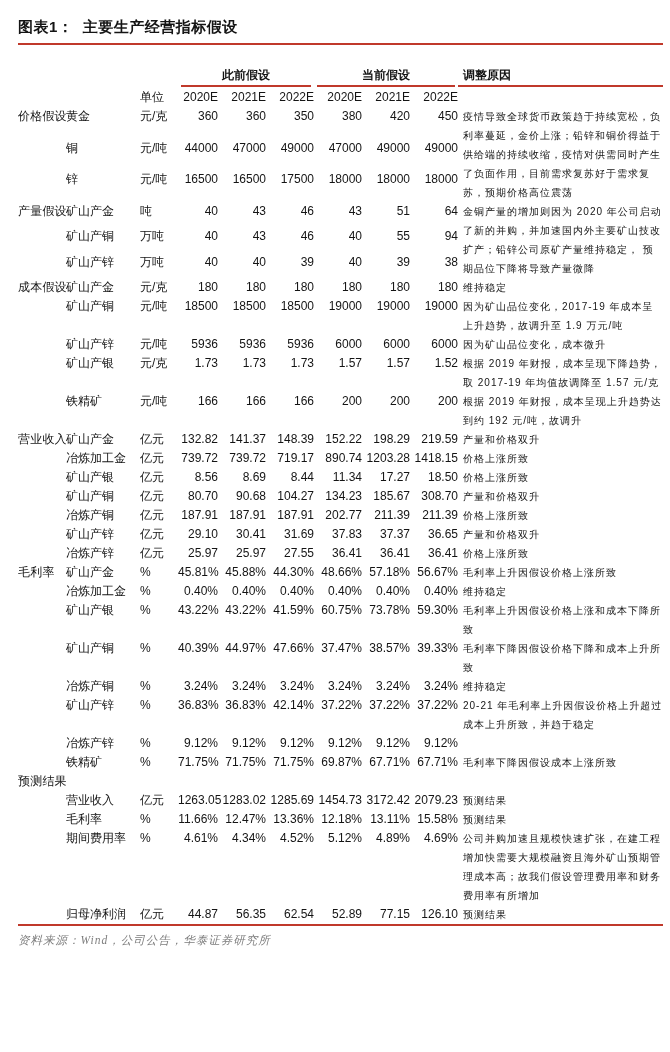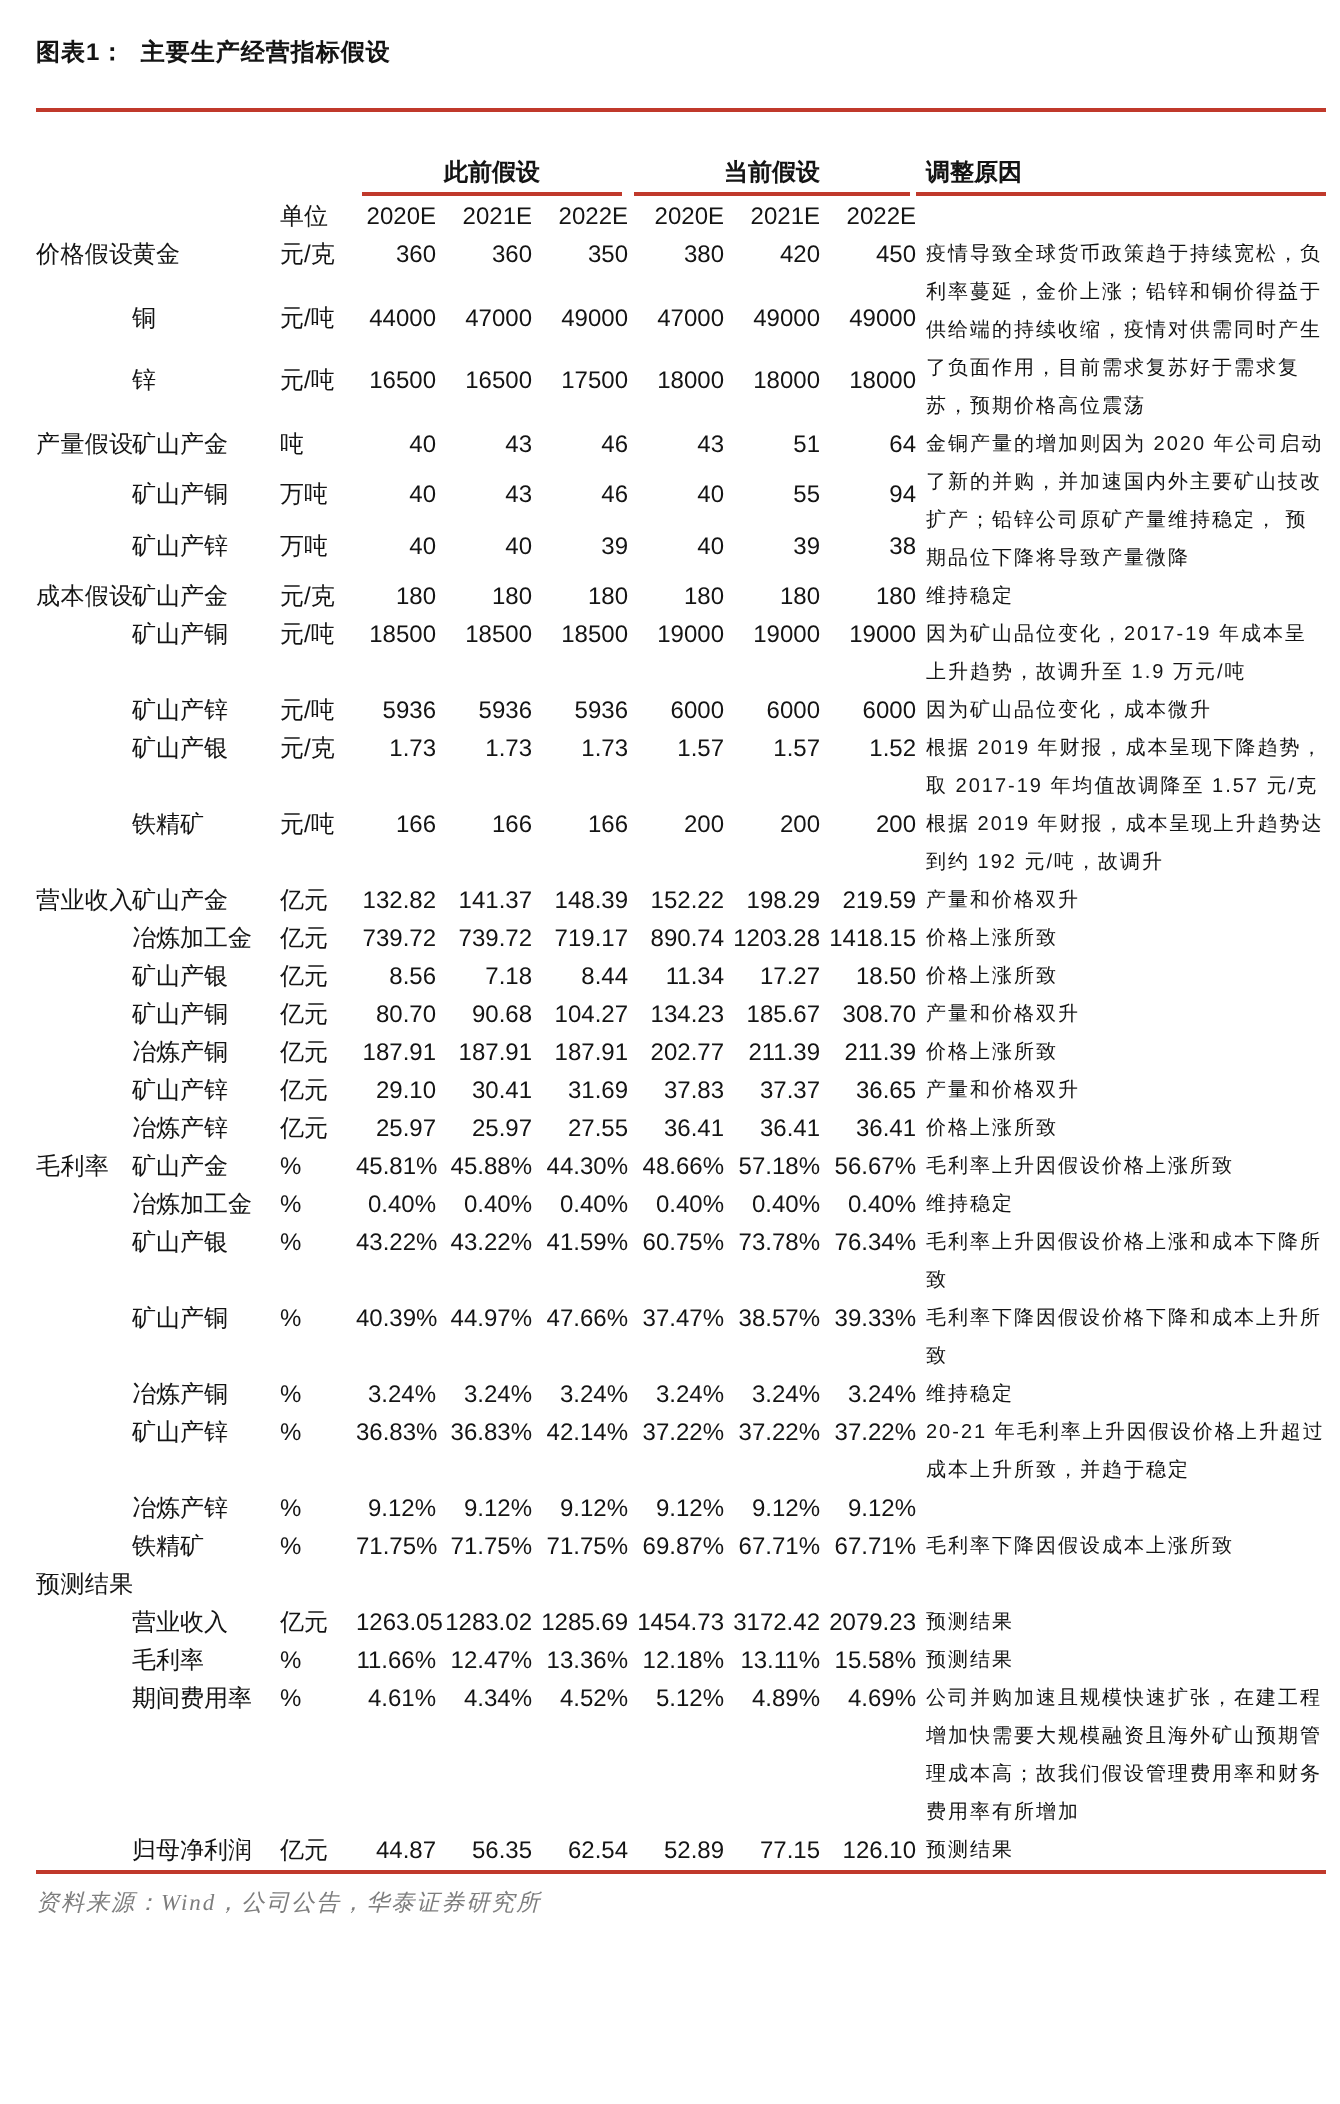--- a/index.html
+++ b/index.html
@@ -6,22 +6,22 @@
   * { box-sizing: border-box; }
   html, body { margin: 0; padding: 0; }
   body {
     width: 670px; height: 1052px; overflow: hidden;
     background: #ffffff; color: #141414;
     font-family: "Liberation Sans", "DejaVu Sans", sans-serif;
   }
   .page { padding: 10px 7px 0 18px; }
   .fig-title {
     width: 645px;
-    font-size: 12px; font-weight: bold; letter-spacing: 0.5px;
-    padding: 8px 0 19px 0;
+    font-size: 15px; font-weight: bold; letter-spacing: 0.5px;
+    padding: 8px 0 6px 0;
     border-bottom: 2px solid var(--accent);
     white-space: pre;
   }
   table.assump {
     width: 645px; border-collapse: collapse; table-layout: fixed;
     font-size: 12px; margin-top: 0;
   }
   col.c-cat   { width: 48px; }
   col.c-item  { width: 74px; }
   col.c-unit  { width: 38px; }
@@ -254,21 +254,21 @@
           <td class="num">890.74</td>
           <td class="num">1203.28</td>
           <td class="num">1418.15</td>
           <td class="reason">价格上涨所致</td>
         </tr>
         <tr>
           <td class="cat"></td>
           <td class="item">矿山产银</td>
           <td class="unit">亿元</td>
           <td class="num">8.56</td>
-          <td class="num">7.18</td>
+          <td class="num">8.69</td>
           <td class="num">8.44</td>
           <td class="num">11.34</td>
           <td class="num">17.27</td>
           <td class="num">18.50</td>
           <td class="reason">价格上涨所致</td>
         </tr>
         <tr>
           <td class="cat"></td>
           <td class="item">矿山产铜</td>
           <td class="unit">亿元</td>
@@ -342,21 +342,21 @@
         </tr>
         <tr>
           <td class="cat"></td>
           <td class="item">矿山产银</td>
           <td class="unit">%</td>
           <td class="num">43.22%</td>
           <td class="num">43.22%</td>
           <td class="num">41.59%</td>
           <td class="num">60.75%</td>
           <td class="num">73.78%</td>
-          <td class="num">76.34%</td>
+          <td class="num">59.30%</td>
           <td class="reason">毛利率上升因假设价格上涨和成本下降所致</td>
         </tr>
         <tr>
           <td class="cat"></td>
           <td class="item">矿山产铜</td>
           <td class="unit">%</td>
           <td class="num">40.39%</td>
           <td class="num">44.97%</td>
           <td class="num">47.66%</td>
           <td class="num">37.47%</td>

